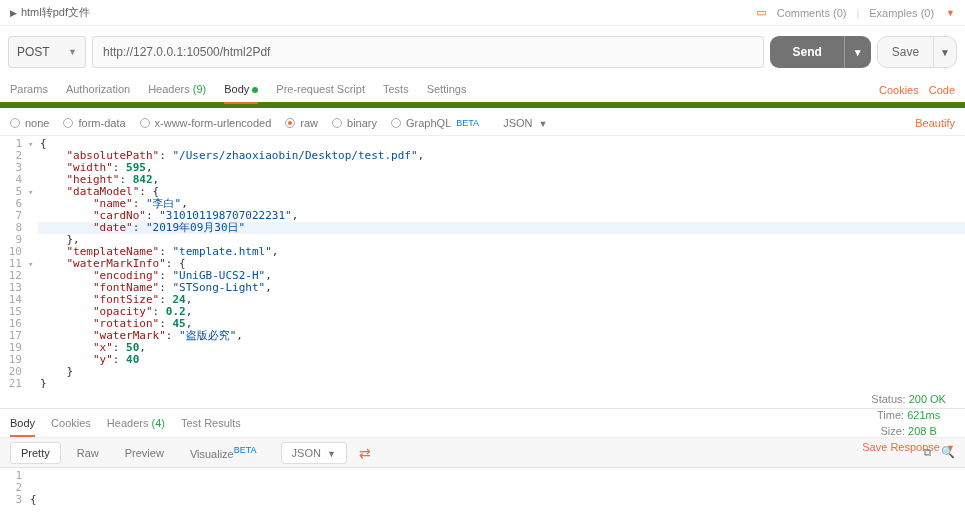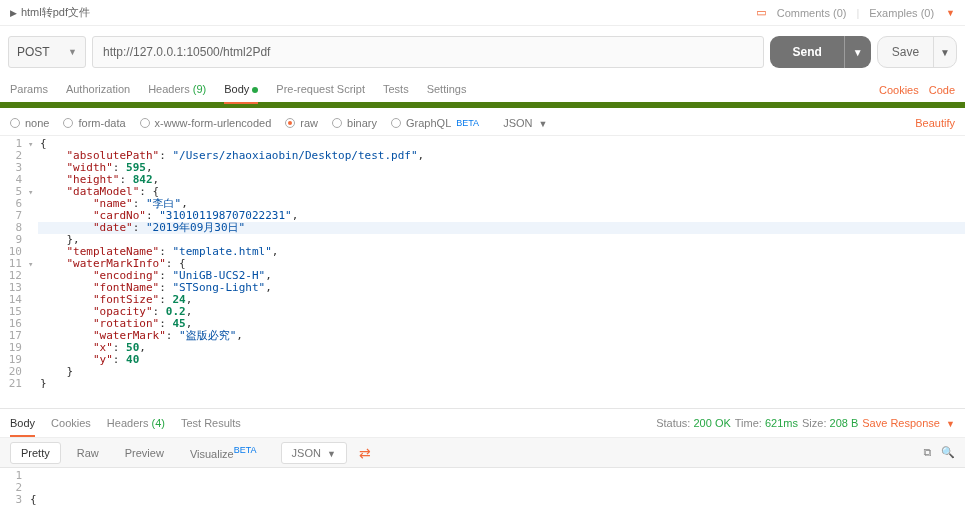--- a/index.html
+++ b/index.html
@@ -47,21 +47,21 @@
 .code-line { height: 12px; padding-left: 2px; }
 .code-line.hl { background: #eef4fb; }
 .k { color: #a31515; }
 .s { color: #0451a5; }
 .n { color: #098658; font-weight: bold; }
 .p { color: #333; }
 
 .resp-head { display: flex; justify-content: space-between; align-items: center; padding: 0 10px; height: 30px; border-top: 1px solid #e5e5e5; border-bottom: 1px solid #eee; font-size: 11px; }
 .resp-head-left { display: flex; gap: 16px; color: #888; }
 .resp-head-left .active { color: #333; border-bottom: 2px solid #f26b3a; padding-bottom: 6px; margin-bottom: -7px; }
-.resp-head-right { display: flex; gap: 4px; align-items: center; color: #888; }
+.resp-head-right { display: flex; gap: 4px; align-items: center; color: #888; flex-direction: column; }
 .green { color: #28a745; }
 
 .resp-toolbar { display: flex; justify-content: space-between; align-items: center; padding: 6px 10px; background: #f7f7f7; border-bottom: 1px solid #e5e5e5; height: 30px; font-size: 11px; gap: 17px; }
 .resp-toolbar-left { display: flex; gap: 6px; align-items:center; }
 .view-btn { padding: 4px 10px; color: #777; cursor: pointer; border-radius: 3px; }
 .view-btn.active { background: #fff; border: 1px solid #ddd; color: #333; }
 .wrap-icon { color: #f26b3a; font-size: 14px; padding: 0 6px; cursor:pointer; }
 .resp-toolbar-right { display: flex; gap: 10px; color: #888; }
 .icon { cursor: pointer; }
 

